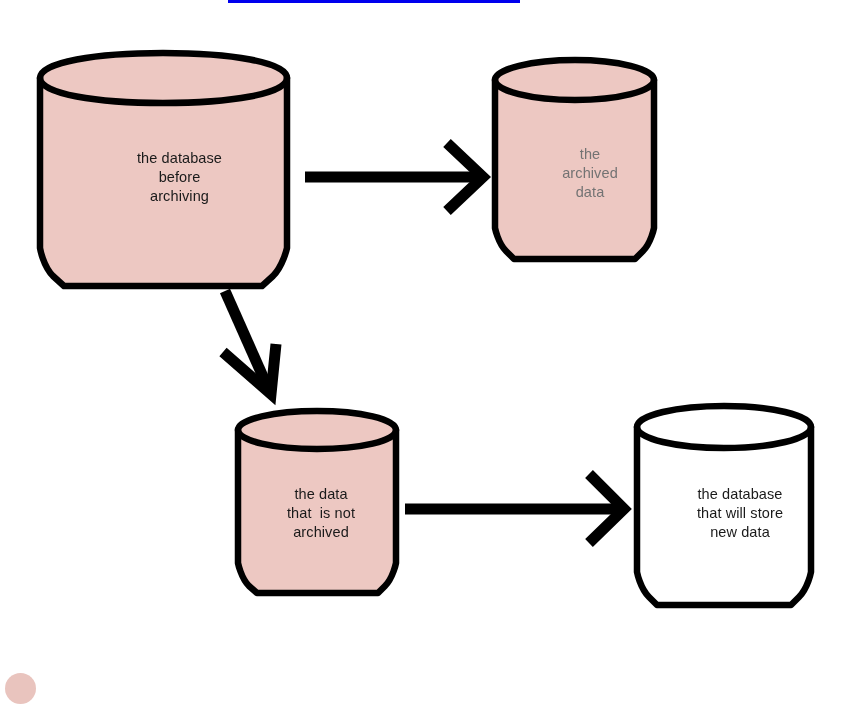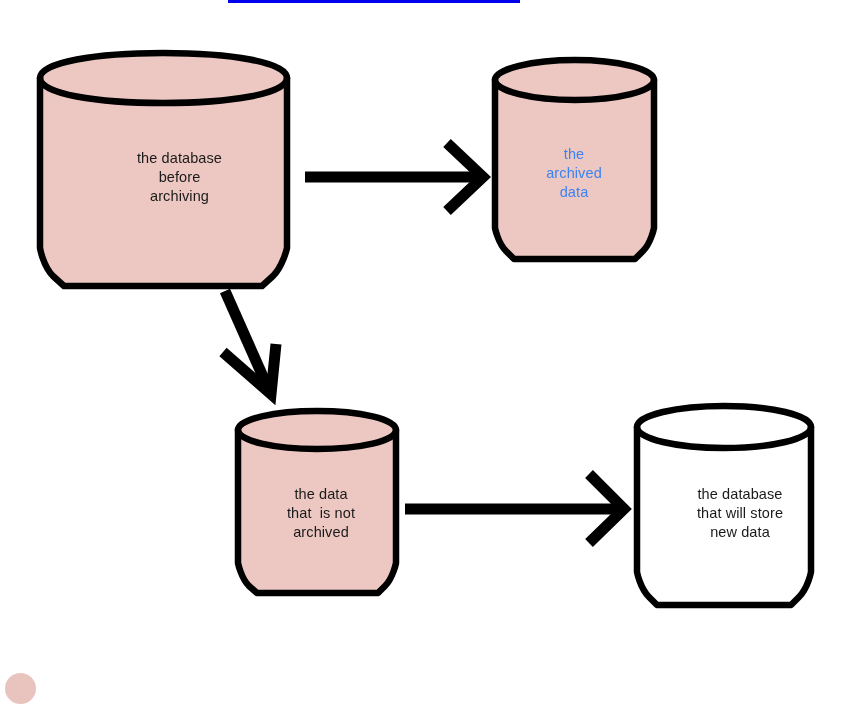--- a/index.html
+++ b/index.html
@@ -135,21 +135,21 @@
     <g>
       <line x1="405" y1="509" x2="617" y2="509" stroke="#000000" stroke-width="11" stroke-linecap="butt"></line>
       <polyline points="589,474 624,509 589,543" fill="none" stroke="#000000" stroke-width="11" stroke-linejoin="miter" stroke-linecap="butt"></polyline>
     </g>
   </svg>
 
   <div class="cyl-label" id="label-1" style="left: 37px; top: 149px; width: 253px; color: rgb(26, 26, 26);">the database
 before
 archiving</div>
 
-  <div class="cyl-label" id="label-2" style="left: 476px; top: 145px; width: 164px; color: #3b82f6;">the
+  <div class="cyl-label" id="label-2" style="left: 492px; top: 145px; width: 164px; color: #737373;">the
 archived
 data</div>
 
   <div class="cyl-label" id="label-3" style="left: 235px; top: 485px; width: 140px; color: rgb(26, 26, 26);">the data
 that  is not
 archived</div>
 
   <div class="cyl-label" id="label-4" style="left: 634px; top: 485px; width: 180px; color: rgb(26, 26, 26);">the database
 that will store
 new data</div>

